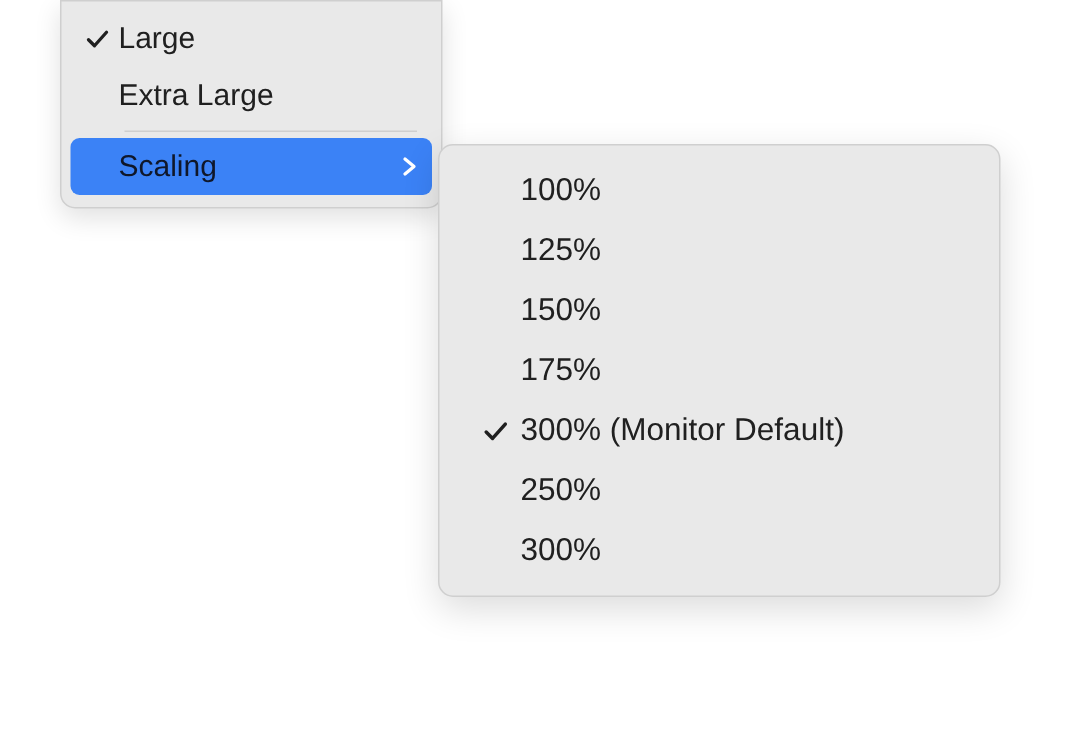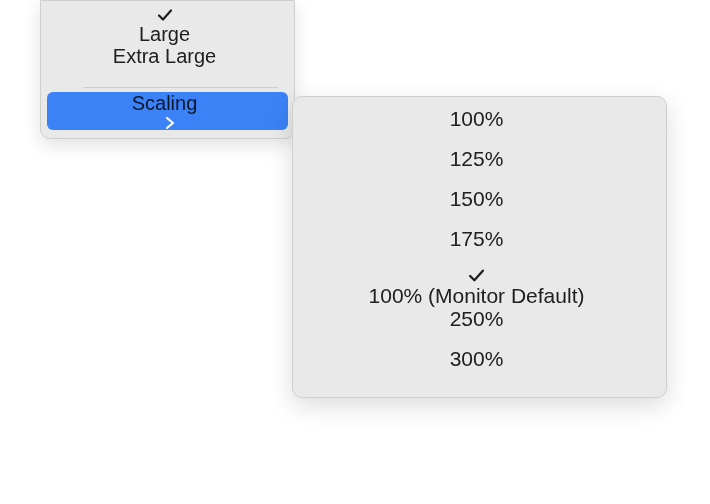--- a/index.html
+++ b/index.html
@@ -27,21 +27,20 @@
     }
     .menu-item {
       display: flex;
       align-items: center;
       height: 38px;
       border-radius: 6px;
       padding: 0 10px 0 4px;
       font-size: 20px;
       color: #202020;
       cursor: default;
-      flex-direction: column;
     }
     .menu-item.highlighted {
       background: #3b82f6;
       color: #0f172a;
     }
     .check-col {
       width: 28px;
       display: flex;
       align-items: center;
       justify-content: center;
@@ -135,21 +134,21 @@
     <span class="check-col"></span>
     <span class="item-label">175%</span>
   </div>
 
   <div class="menu-item">
     <span class="check-col">
       <svg width="17" height="17" viewBox="0 0 16 16">
           <path d="M2 8.5 L6 12.5 L14 3.5" stroke="#202020" stroke-width="2.2" fill="none" stroke-linecap="round" stroke-linejoin="round"></path>
         </svg>
     </span>
-    <span class="item-label">100% (Monitor Default)</span>
+    <span class="item-label">300% (Monitor Default)</span>
   </div>
 
 
   <div class="menu-item">
     <span class="check-col"></span>
     <span class="item-label">250%</span>
   </div>
 
   <div class="menu-item">
     <span class="check-col"></span>

